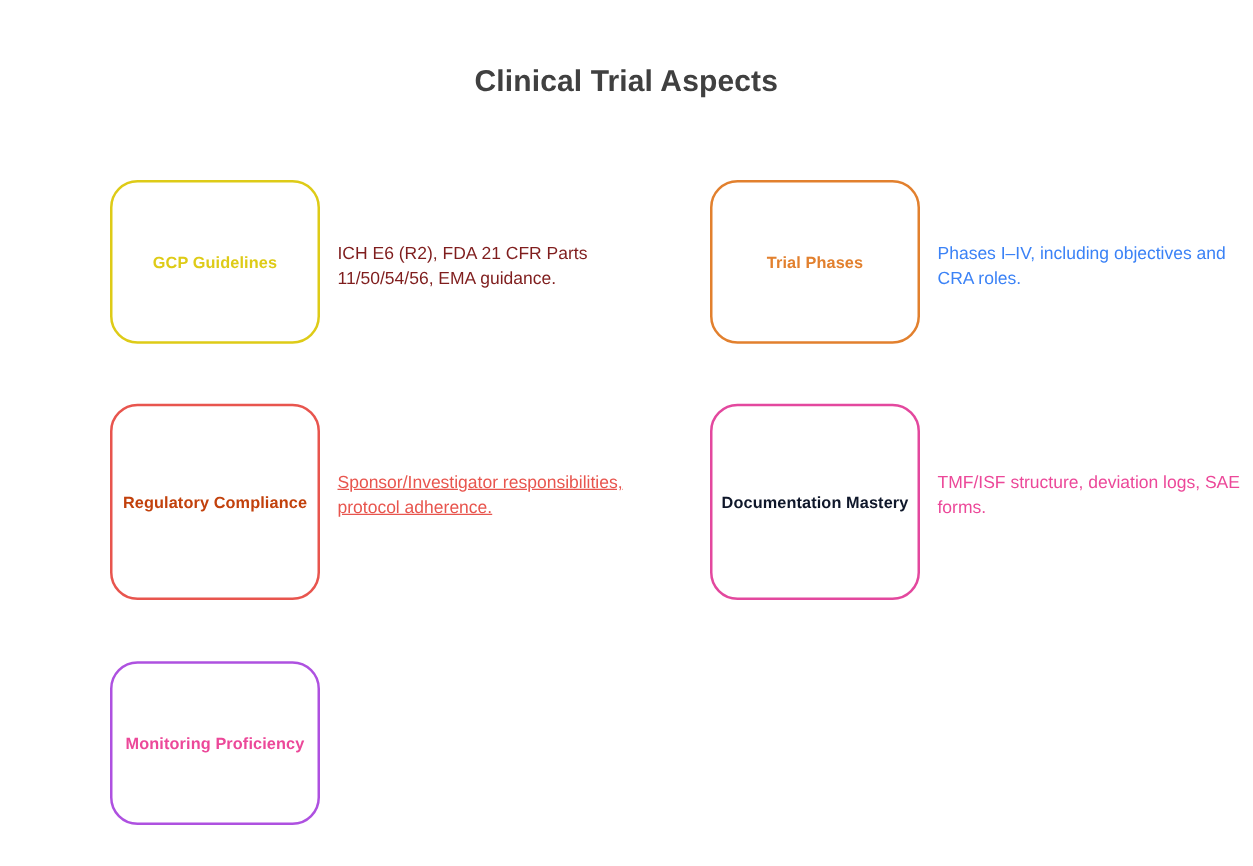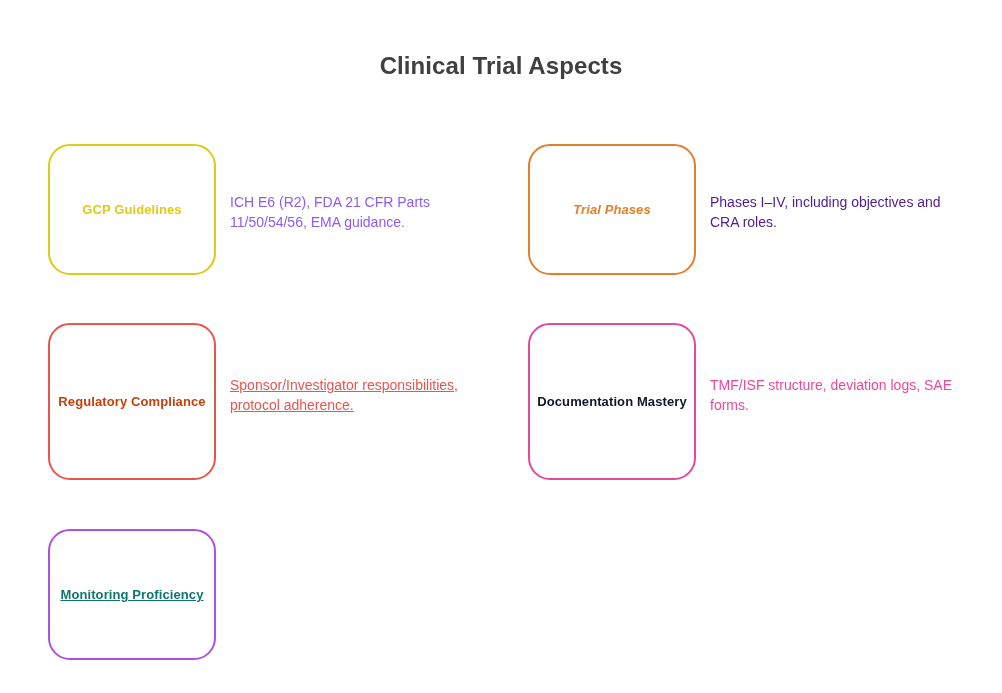--- a/index.html
+++ b/index.html
@@ -63,20 +63,21 @@
     flex: 0 0 168px;
     border-style: solid;
     border-width: 2.5px;
     border-radius: 22px;
     background: #ffffff;
     display: flex;
     align-items: center;
     justify-content: center;
     text-align: center;
     padding: 8px 4px;
+    margin-left: 40px;
   }
 
   .h-131 .card { height: 131px; }
   .h-157 .card { height: 157px; }
 
   .card-title {
     font-size: 13px;
     font-weight: bold;
     line-height: 17px;
     letter-spacing: 0.1px;
@@ -102,44 +103,44 @@
 <div class="page" style="background: rgb(255, 255, 255);">
 
   <div class="page-title" style="color: rgb(64, 64, 64);">Clinical Trial Aspects</div>
 
   <div class="grid">
 
     <div class="aspect col-left row-1 h-131">
       <div class="card" style="border-color: rgb(222, 203, 23);">
         <span class="card-title" style="color: rgb(222, 203, 23);">GCP Guidelines</span>
       </div>
-      <div class="desc" style="color: #8b5cf6;">ICH E6 (R2), FDA 21 CFR Parts 11/50/54/56, EMA guidance.</div>
+      <div class="desc" style="color: #7f1d1d;">ICH E6 (R2), FDA 21 CFR Parts 11/50/54/56, EMA guidance.</div>
     </div>
 
     <div class="aspect col-right row-1 h-131">
-      <div class="card" style="border-color: rgb(226, 128, 46); font-style: italic;">
+      <div class="card" style="border-color: rgb(226, 128, 46);">
         <span class="card-title" style="color: rgb(226, 128, 46);">Trial Phases</span>
       </div>
-      <div class="desc desc-wide" style="color: #4c1d95;">Phases I–IV, including objectives and CRA roles.</div>
+      <div class="desc desc-wide" style="color: #3b82f6;">Phases I–IV, including objectives and CRA roles.</div>
     </div>
 
     <div class="aspect col-left row-2 h-157">
       <div class="card" style="border-color: rgb(232, 85, 78);">
         <span class="card-title" style="color: #c2410c;">Regulatory Compliance</span>
       </div>
       <div class="desc" style="color: rgb(232, 85, 78); text-decoration: underline;">Sponsor/Investigator responsibilities, protocol adherence.</div>
     </div>
 
     <div class="aspect col-right row-2 h-157">
       <div class="card" style="border-color: rgb(227, 72, 158);">
         <span class="card-title" style="color: #0f172a;">Documentation Mastery</span>
       </div>
       <div class="desc desc-wide" style="color: #ec4899;">TMF/ISF structure, deviation logs, SAE forms.</div>
     </div>
 
     <div class="aspect col-left row-3 h-131">
       <div class="card" style="border-color: rgb(174, 81, 224);">
-        <span class="card-title" style="color: #0f766e; text-decoration: underline;">Monitoring Proficiency</span>
+        <span class="card-title" style="color: #ec4899;">Monitoring Proficiency</span>
       </div>
     </div>
 
   </div>
 </div>
 
 </body></html>

